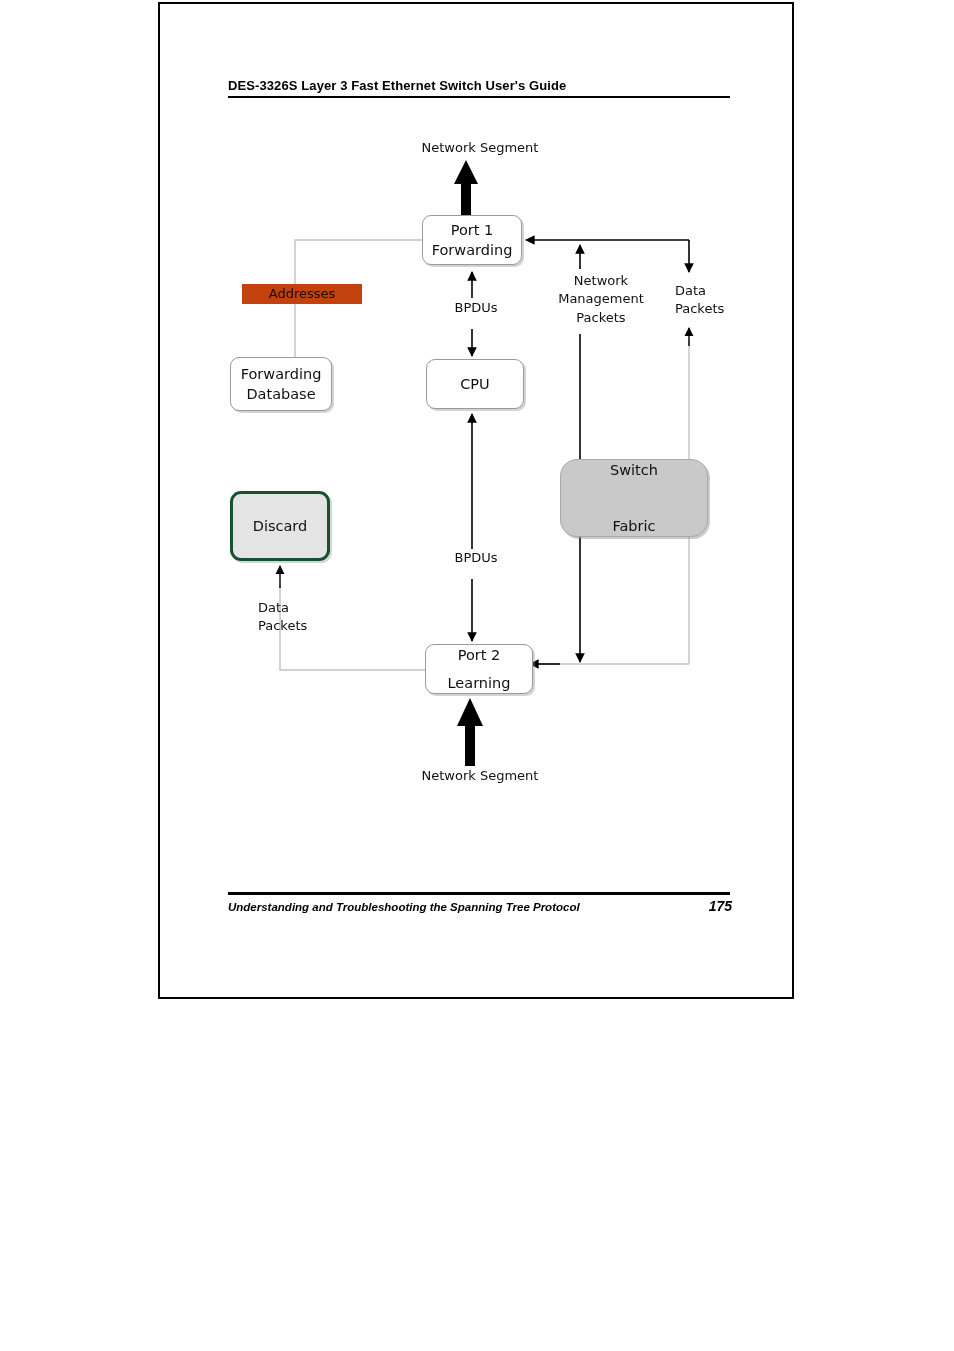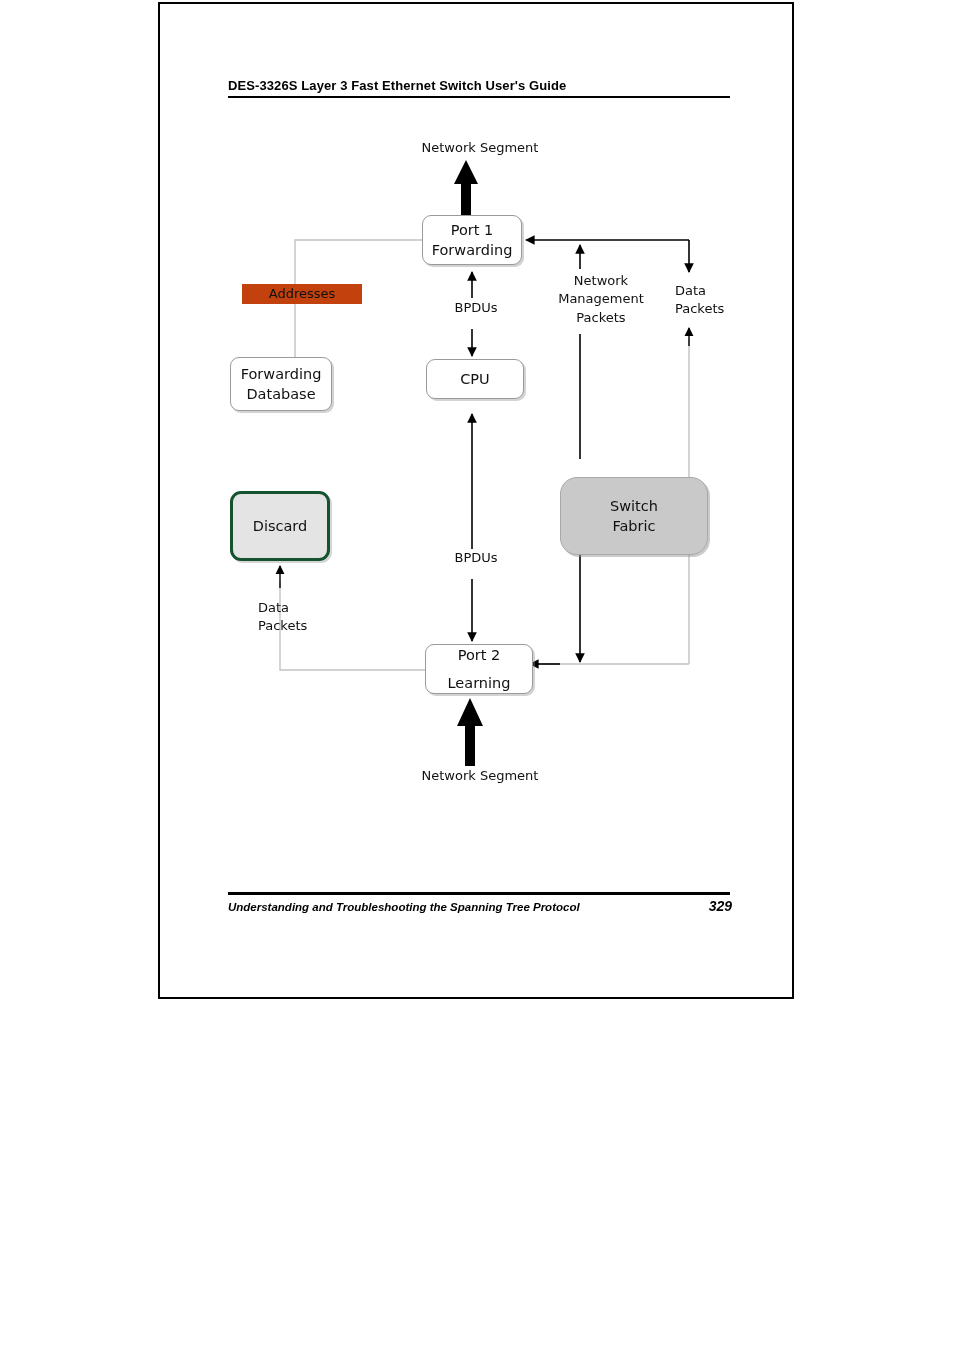--- a/index.html
+++ b/index.html
@@ -46,23 +46,23 @@
 
   .node.plain{background:#ffffff;border:1px solid #9a9a9a;border-radius:9px;
         box-shadow:2px 2px 0 rgba(140,140,140,0.38);}
   .node.shade{background:#e4e4e4;border:3px solid #14532d;border-radius:11px;
         box-shadow:2px 2px 0 rgba(150,150,150,0.40);}
   .node.shade-dark{background:#c9c9c9;border:1px solid #a8a8a8;border-radius:17px;
         box-shadow:2px 2px 0 rgba(140,140,140,0.45);}
 
   #node-port1{left:262px;top:211px;width:100px;height:50px;}
   #node-fdb{left:70px;top:353px;width:102px;height:54px;}
-  #node-cpu{left:266px;top:355px;width:98px;height:40px;}
+  #node-cpu{left:266px;top:355px;width:98px;height:50px;}
   #node-discard{left:70px;top:487px;width:100px;height:70px;}
-  #node-switchfabric{left:400px;top:473px;width:148px;height:78px;}
+  #node-switchfabric{left:400px;top:455px;width:148px;height:78px;justify-content:space-between;}
   #node-port2{left:265px;top:640px;width:108px;height:50px;justify-content:space-between;}
 
   
   .dlabel{position:absolute;
         font-family:"DejaVu Sans","Liberation Sans",sans-serif;
         font-size:13px;color:#111;line-height:1.42;white-space:nowrap;}
 
   #lbl-netseg-top{left:253px;top:135px;width:134px;text-align:center;}
   #lbl-netseg-bottom{left:253px;top:763px;width:134px;text-align:center;}
   #lbl-addresses{left:82px;top:280px;width:120px;text-align:center;
@@ -199,15 +199,15 @@
 
     <div class="dlabel" id="lbl-datapkt-left">
       <span class="ln">Data</span><br>
       <span class="ln">Packets</span>
     </div>
 
   </div>
 
   <div id="footer-rule"></div>
   <div id="footer-title">Understanding and Troubleshooting the Spanning Tree Protocol</div>
-  <div id="footer-page">329</div>
+  <div id="footer-page">175</div>
 
 </div>
 
 </body></html>

